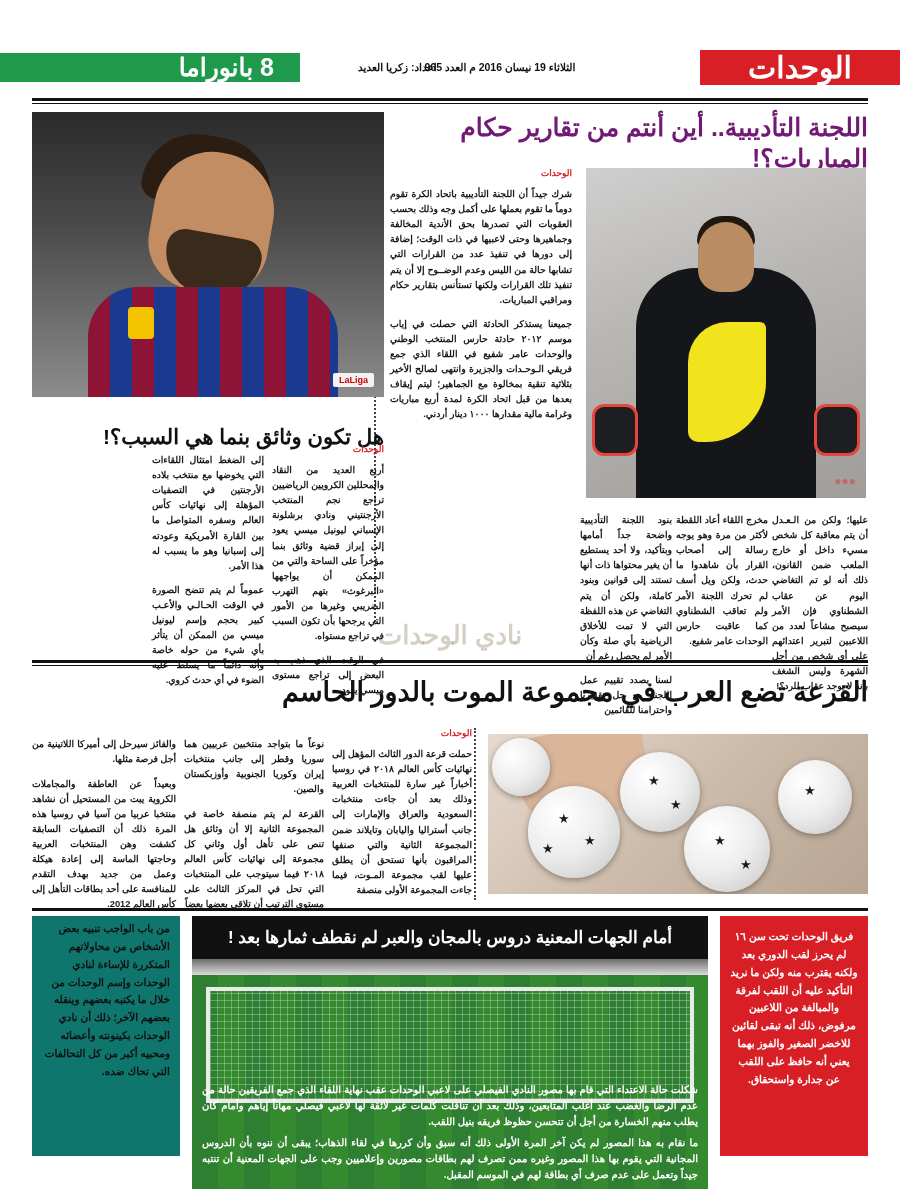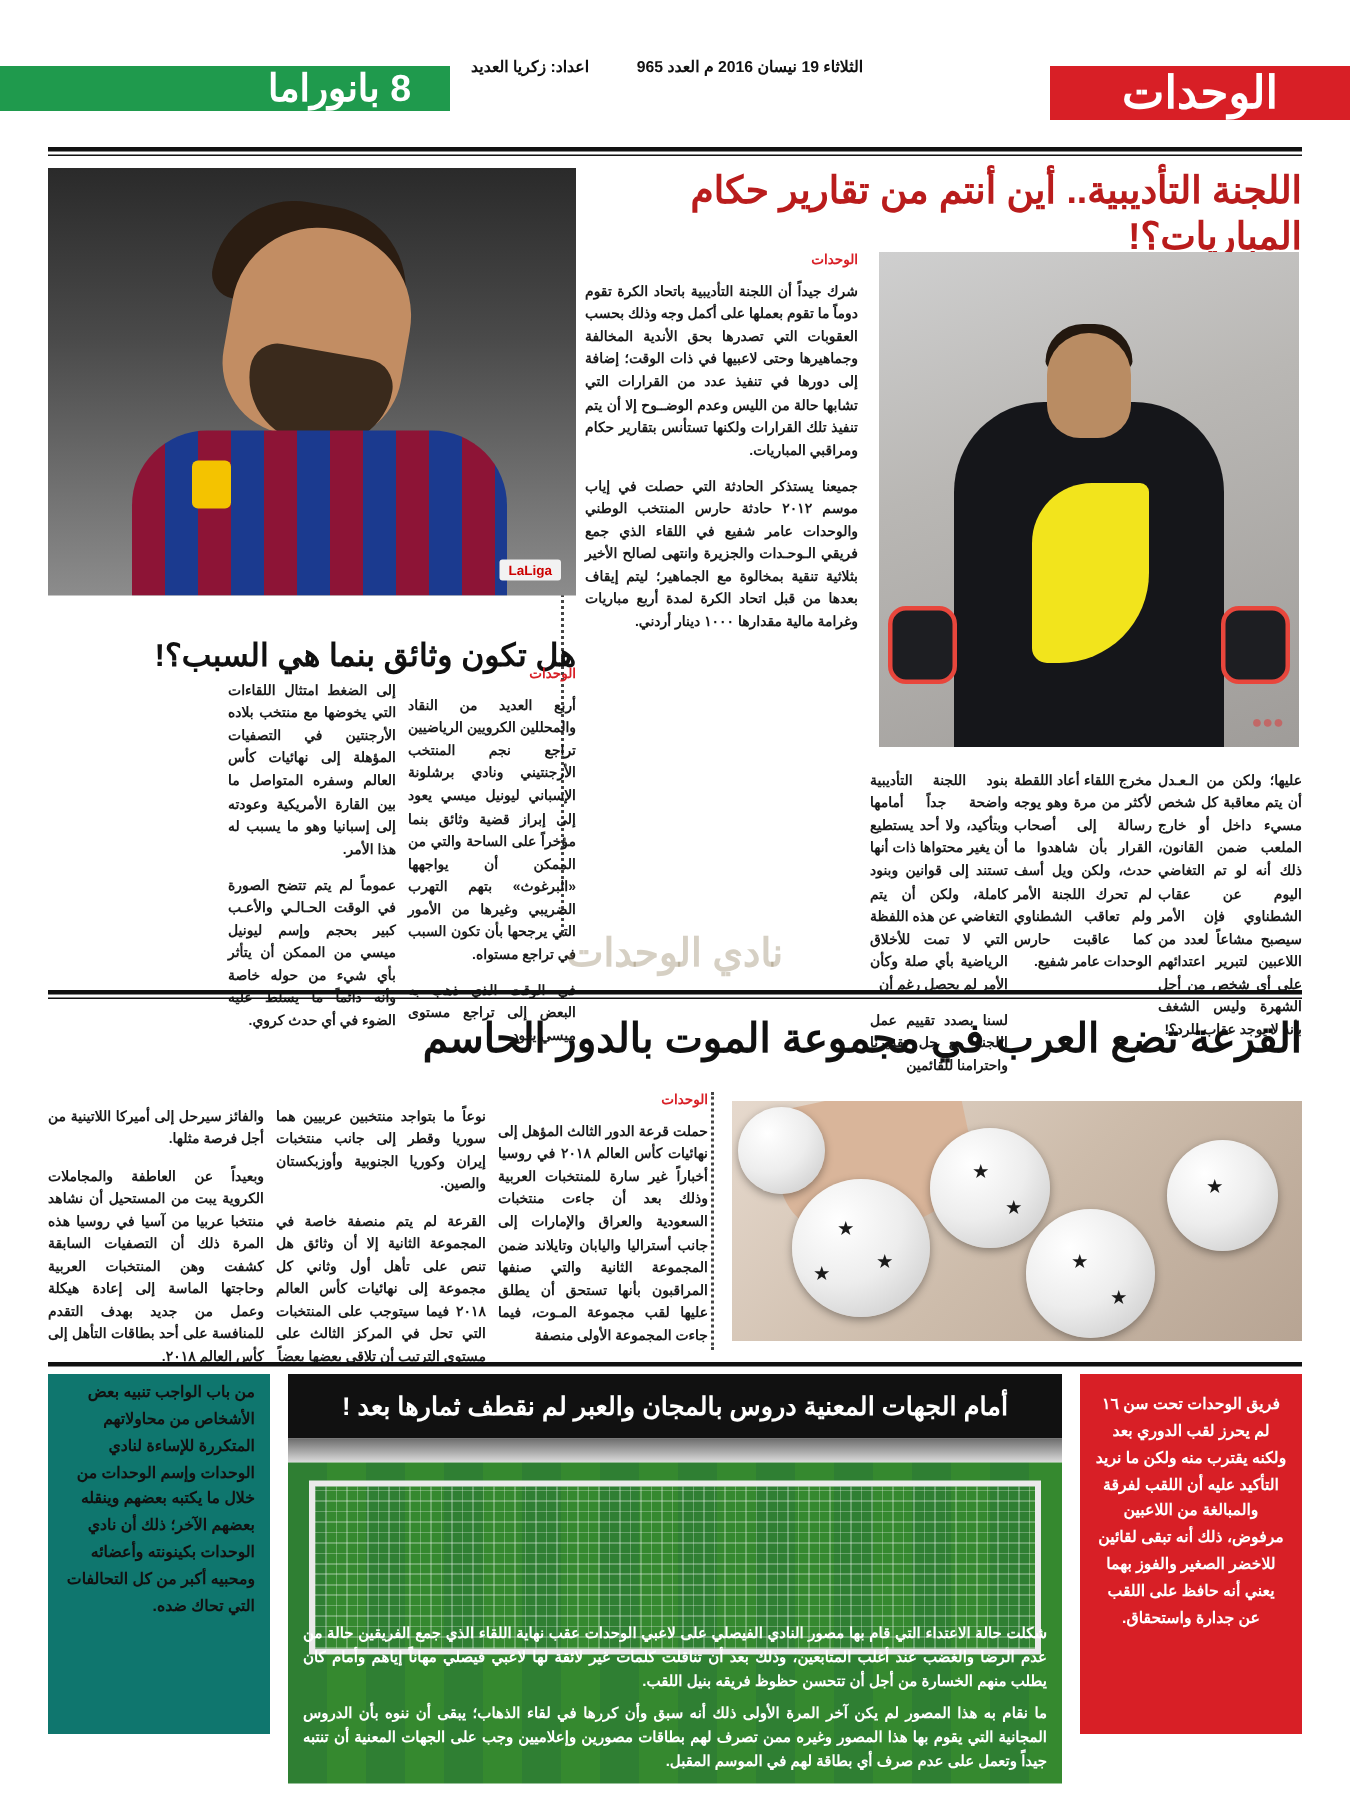--- a/index.html
+++ b/index.html
@@ -13,21 +13,21 @@
     position: relative;
     background: #fff;
     overflow: hidden;
     direction: rtl;
   }
 
   
   .masthead {
     position: absolute; top: 44px; right: 0; left: 0;
     height: 46px;
-    display: flex; flex-direction: row-reverse; align-items: flex-start;
+    display: flex; flex-direction: row-reverse; align-items: center; gap: 44px;
   }
   .mast-green {
     width: 300px;
     background: #1f9a4d;
     color: #fff;
     display: flex; align-items: center; justify-content: flex-start;
     padding-right: 26px;
     font-size: 25px; font-weight: bold;
     letter-spacing: 0;
   }
@@ -60,21 +60,21 @@
     height: 3px; background: #111;
   }
   .rule-top2 {
     position: absolute; left: 32px; right: 32px; top: 103px;
     height: 1px; background: #111;
   }
 
   
   .sec1 { position: absolute; top: 112px; right: 32px; left: 32px; height: 540px; }
   .headline-main {
-    font-size: 25px; font-weight: bold; color: #b91c1c;
+    font-size: 25px; font-weight: bold; color: #701a75;
     text-align: right;
     line-height: 1.25;
     width: 480px;
     margin: 0 0 12px 0;
   }
   .vdiv {
     position: absolute; top: 0; bottom: 0;
     width: 0; border-right: 2px dotted #444;
   }
   .photo {
@@ -364,21 +364,21 @@
     <div class="colbox" style="right:396px; top:52px; width:140px;">
       <div class="kicker">الوحدات</div>
       <p class="body-ar">حملت قرعة الدور الثالث المؤهل إلى نهائيات كأس العالم ٢٠١٨ في روسيا أخباراً غير سارة للمنتخبات العربية وذلك بعد أن جاءت منتخبات السعودية والعراق والإمارات إلى جانب أستراليا واليابان وتايلاند ضمن المجموعة الثانية والتي صنفها المراقبون بأنها تستحق أن يطلق عليها لقب مجموعة المـوت، فيما جاءت المجموعة الأولى منصفة</p>
     </div>
     <div class="colbox" style="right:544px; top:52px; width:140px;">
       <p class="body-ar">نوعاً ما بتواجد منتخبين عربيين هما سوريا وقطر إلى جانب منتخبات إيران وكوريا الجنوبية وأوزبكستان والصين.</p>
       <p class="body-ar">القرعة لم يتم منصفة خاصة في المجموعة الثانية إلا أن وثائق هل تنص على تأهل أول وثاني كل مجموعة إلى نهائيات كأس العالم ٢٠١٨ فيما سيتوجب على المنتخبات التي تحل في المركز الثالث على مستوى الترتيب أن تلاقي بعضها بعضاً</p>
     </div>
     <div class="colbox" style="right:692px; top:52px; width:144px;">
       <p class="body-ar">والفائز سيرحل إلى أميركا اللاتينية من أجل فرصة مثلها.</p>
-      <p class="body-ar">وبعيداً عن العاطفة والمجاملات الكروية يبت من المستحيل أن نشاهد منتخبا عربيا من آسيا في روسيا هذه المرة ذلك أن التصفيات السابقة كشفت وهن المنتخبات العربية وحاجتها الماسة إلى إعادة هيكلة وعمل من جديد بهدف التقدم للمنافسة على أحد بطاقات التأهل إلى كأس العالم ٢٠١٨.</p>
+      <p class="body-ar">وبعيداً عن العاطفة والمجاملات الكروية يبت من المستحيل أن نشاهد منتخبا عربيا من آسيا في روسيا هذه المرة ذلك أن التصفيات السابقة كشفت وهن المنتخبات العربية وحاجتها الماسة إلى إعادة هيكلة وعمل من جديد بهدف التقدم للمنافسة على أحد بطاقات التأهل إلى كأس العالم 2012.</p>
     </div>
   </div>
 
   <div class="rule-bot"></div>
 
   <div class="box-red">فريق الوحدات تحت سن ١٦ لم يحرز لقب الدوري بعد ولكنه يقترب منه ولكن ما نريد التأكيد عليه أن اللقب لفرقة والمبالغة من اللاعبين مرفوض، ذلك أنه تبقى لقائين للاخضر الصغير والفوز بهما يعني أنه حافظ على اللقب عن جدارة واستحقاق.</div>
 
   <div class="box-center">
     <div class="bc-title">أمام الجهات المعنية دروس بالمجان والعبر لم نقطف ثمارها بعد !</div>
     <div class="bc-grad"></div>

